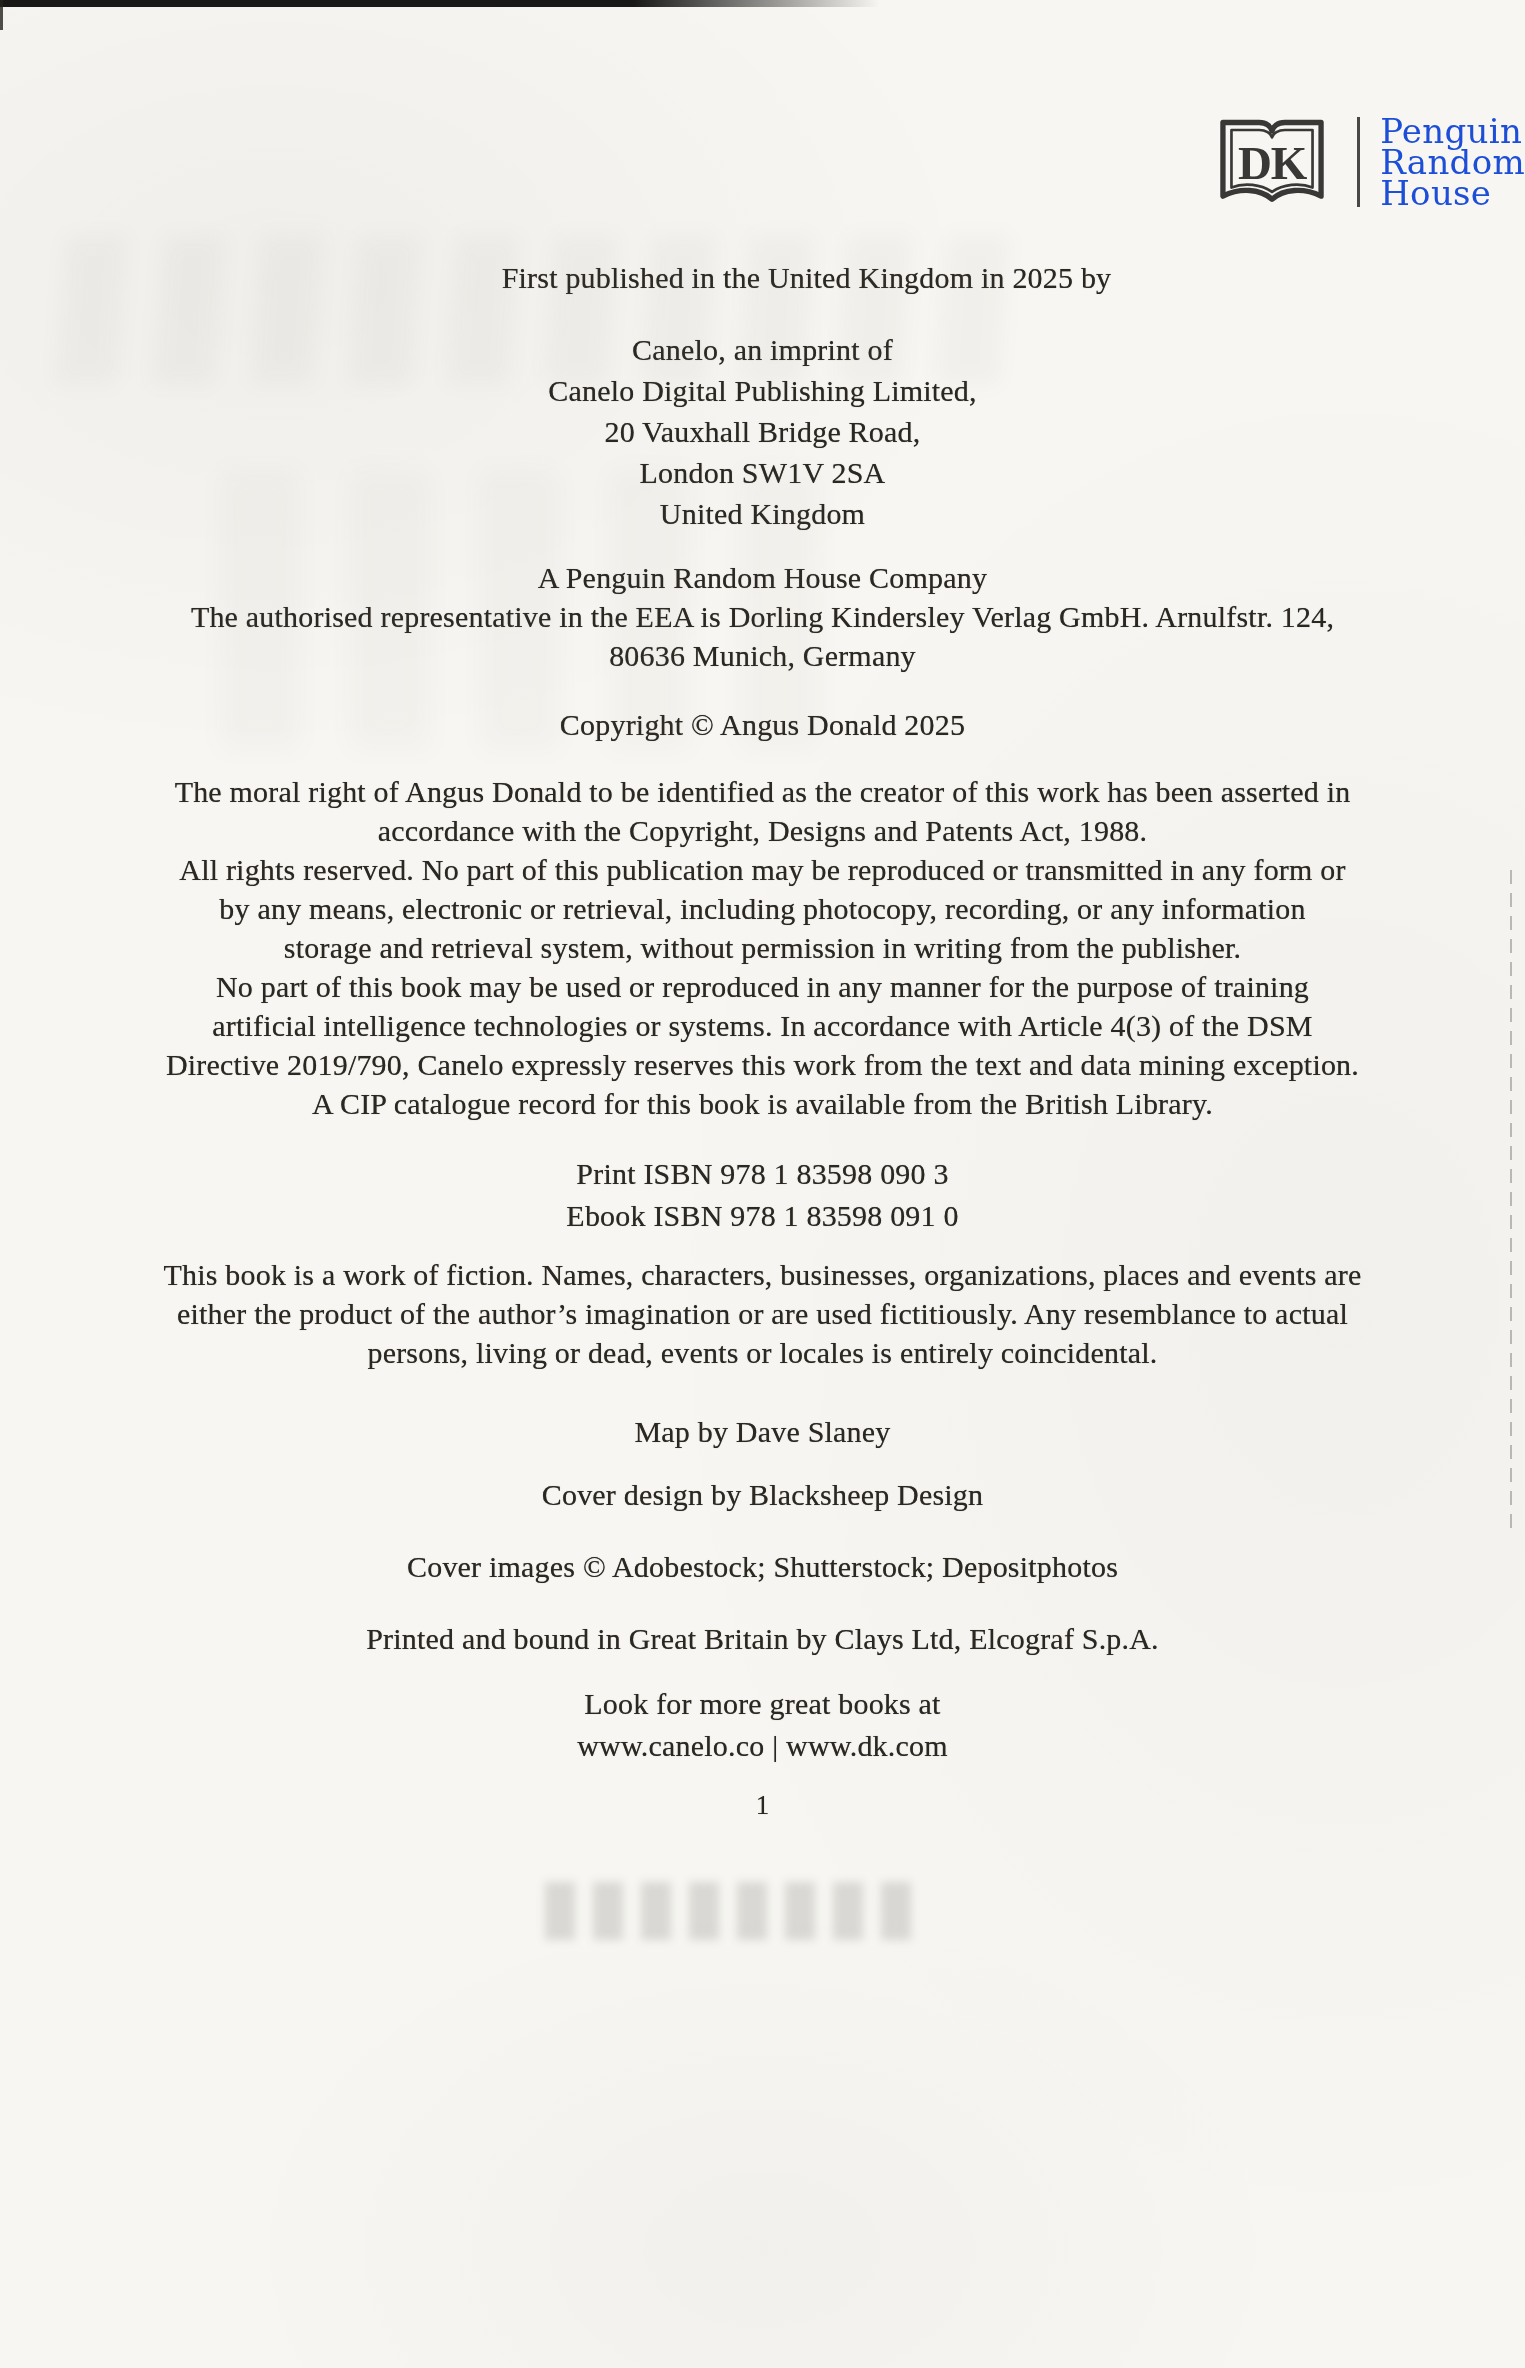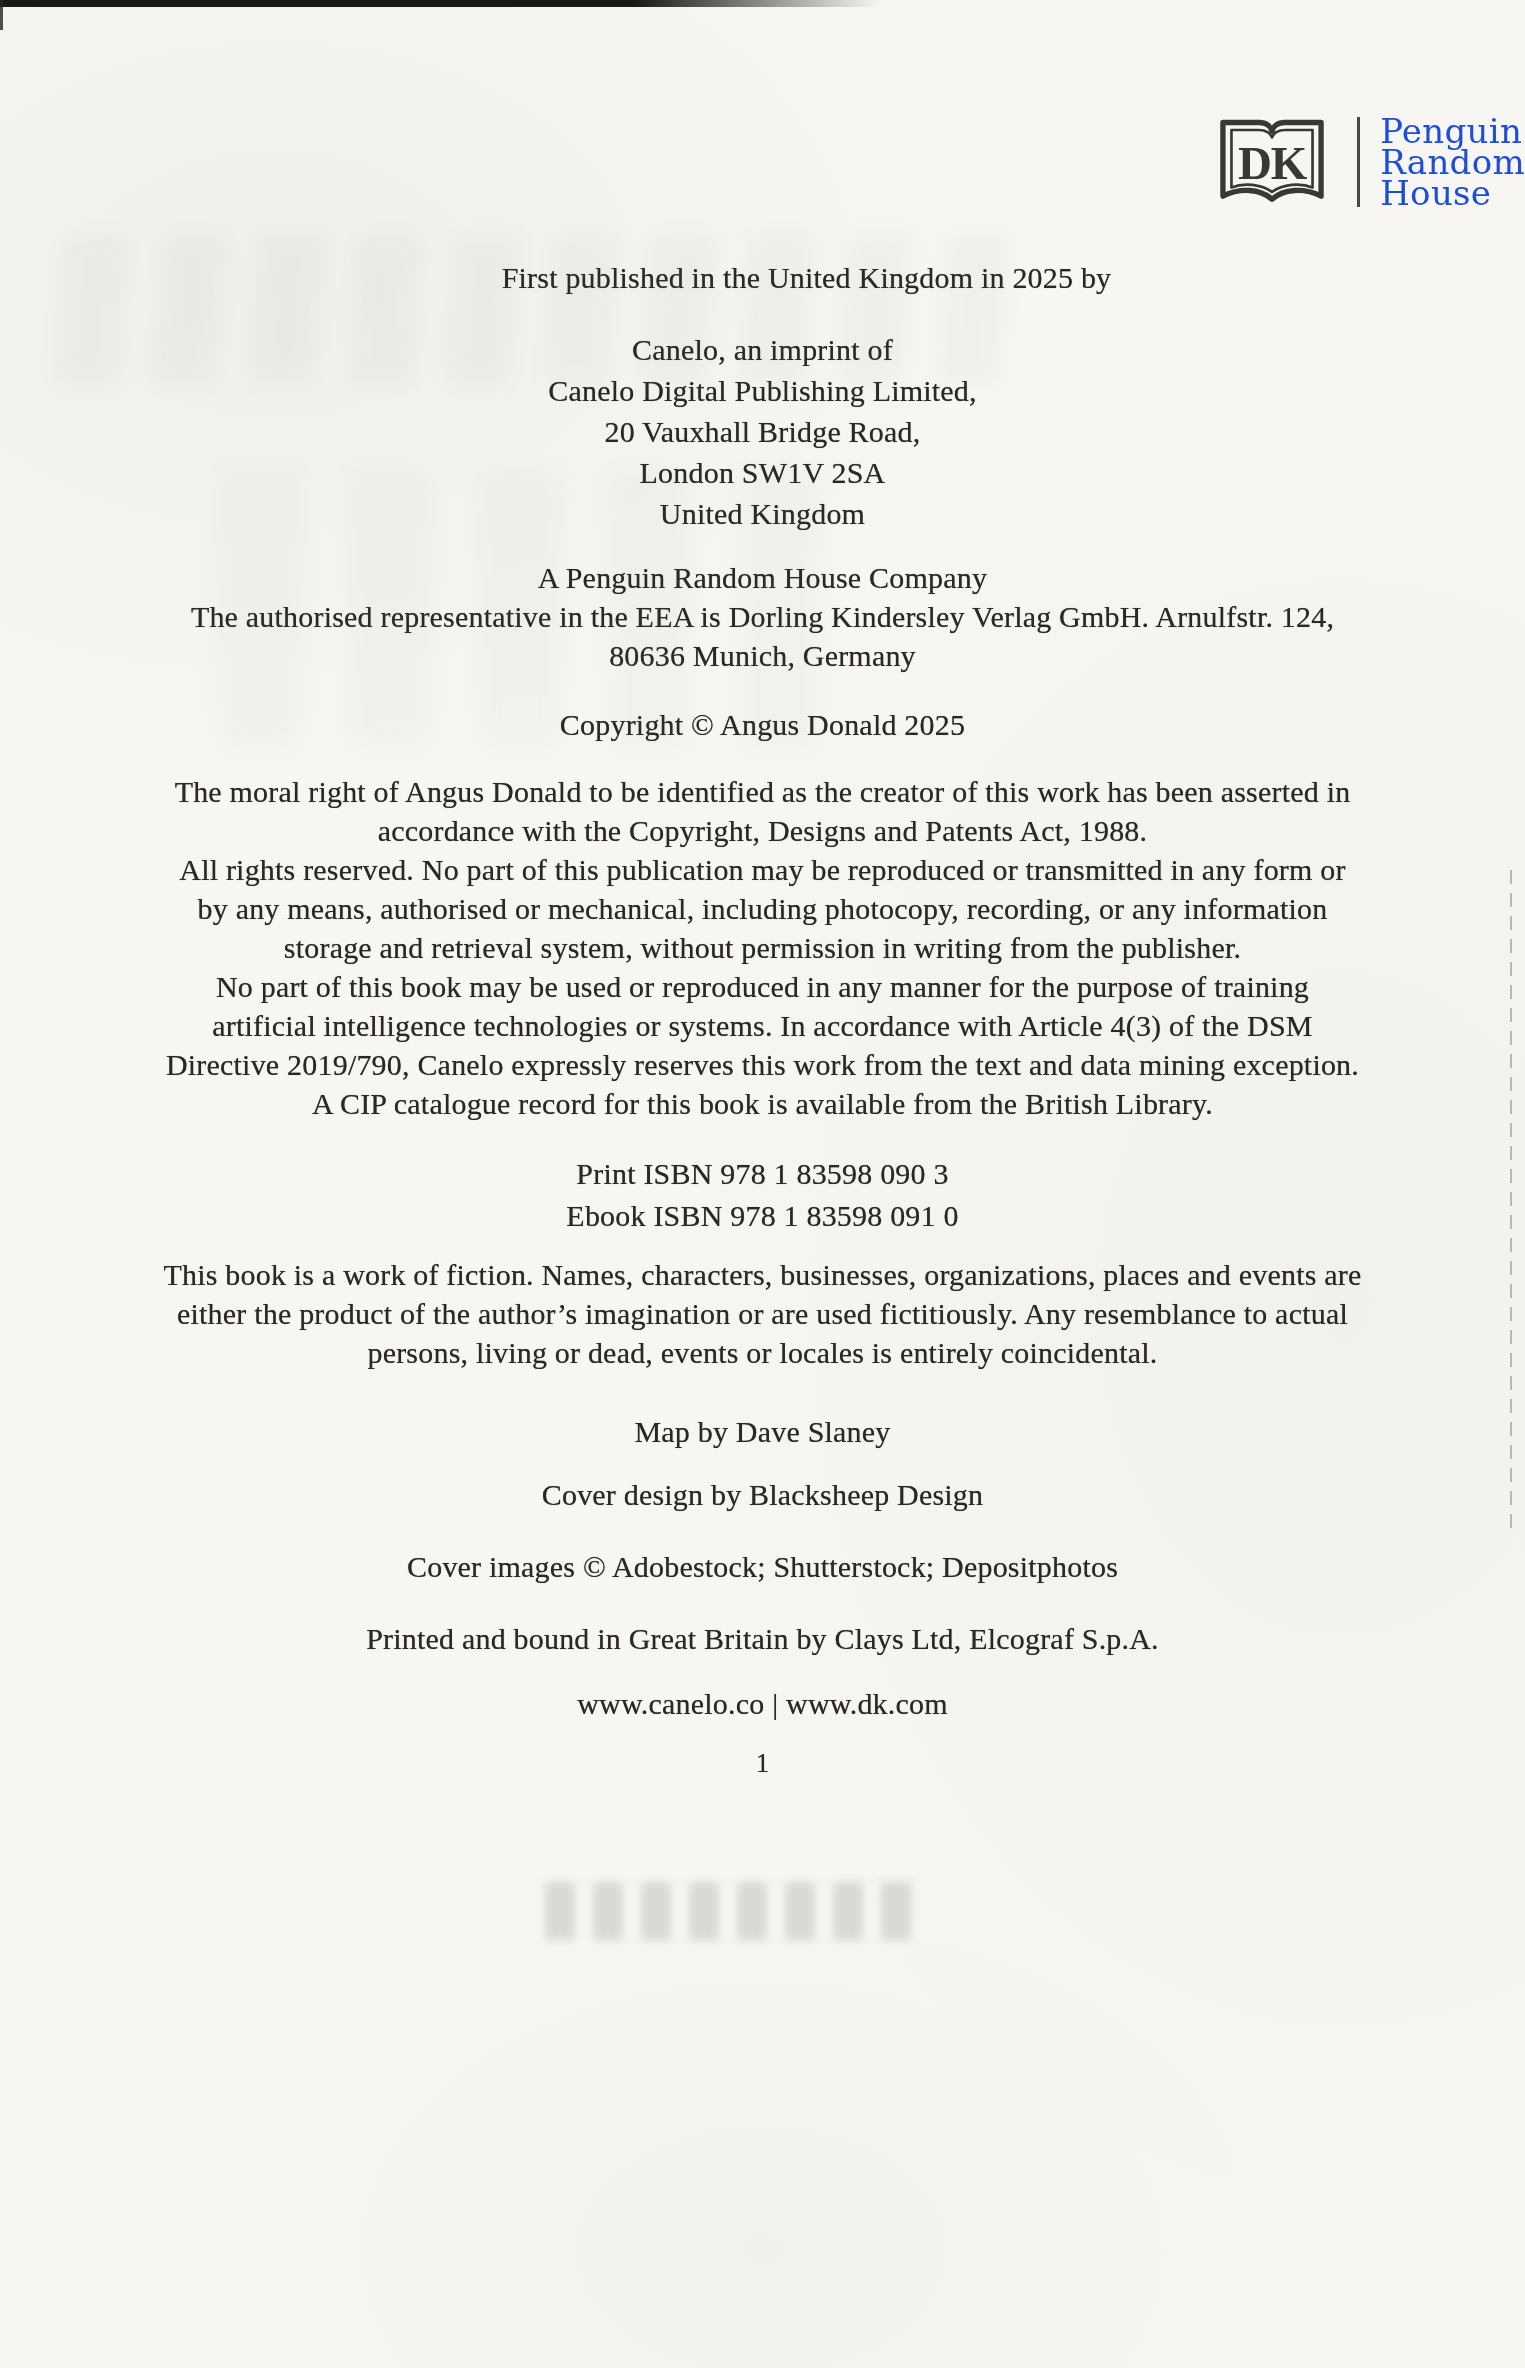--- a/index.html
+++ b/index.html
@@ -133,21 +133,21 @@
 </div>
 
 <div class="block b4">
   <div class="line">Copyright © Angus Donald 2025</div>
 </div>
 
 <div class="block b5">
   <div class="line">The moral right of Angus Donald to be identified as the creator of this work has been asserted in</div>
   <div class="line">accordance with the Copyright, Designs and Patents Act, 1988.</div>
   <div class="line">All rights reserved. No part of this publication may be reproduced or transmitted in any form or</div>
-  <div class="line">by any means, authorised or mechanical, including photocopy, recording, or any information</div>
+  <div class="line">by any means, electronic or retrieval, including photocopy, recording, or any information</div>
   <div class="line">storage and retrieval system, without permission in writing from the publisher.</div>
   <div class="line">No part of this book may be used or reproduced in any manner for the purpose of training</div>
   <div class="line">artificial intelligence technologies or systems. In accordance with Article 4(3) of the DSM</div>
   <div class="line">Directive 2019/790, Canelo expressly reserves this work from the text and data mining exception.</div>
 </div>
 
 <div class="block b6">
   <div class="line">A CIP catalogue record for this book is available from the British Library.</div>
 </div>
 
@@ -172,16 +172,17 @@
 
 <div class="block b11">
   <div class="line">Cover images © Adobestock; Shutterstock; Depositphotos</div>
 </div>
 
 <div class="block b12">
   <div class="line">Printed and bound in Great Britain by Clays Ltd, Elcograf S.p.A.</div>
 </div>
 
 <div class="block b13 lh42">
+  <div class="line">Look for more great books at</div>
   <div class="line">www.canelo.co | www.dk.com</div>
 </div>
 
 <div class="pagenum">1</div>
 
 </body></html>

